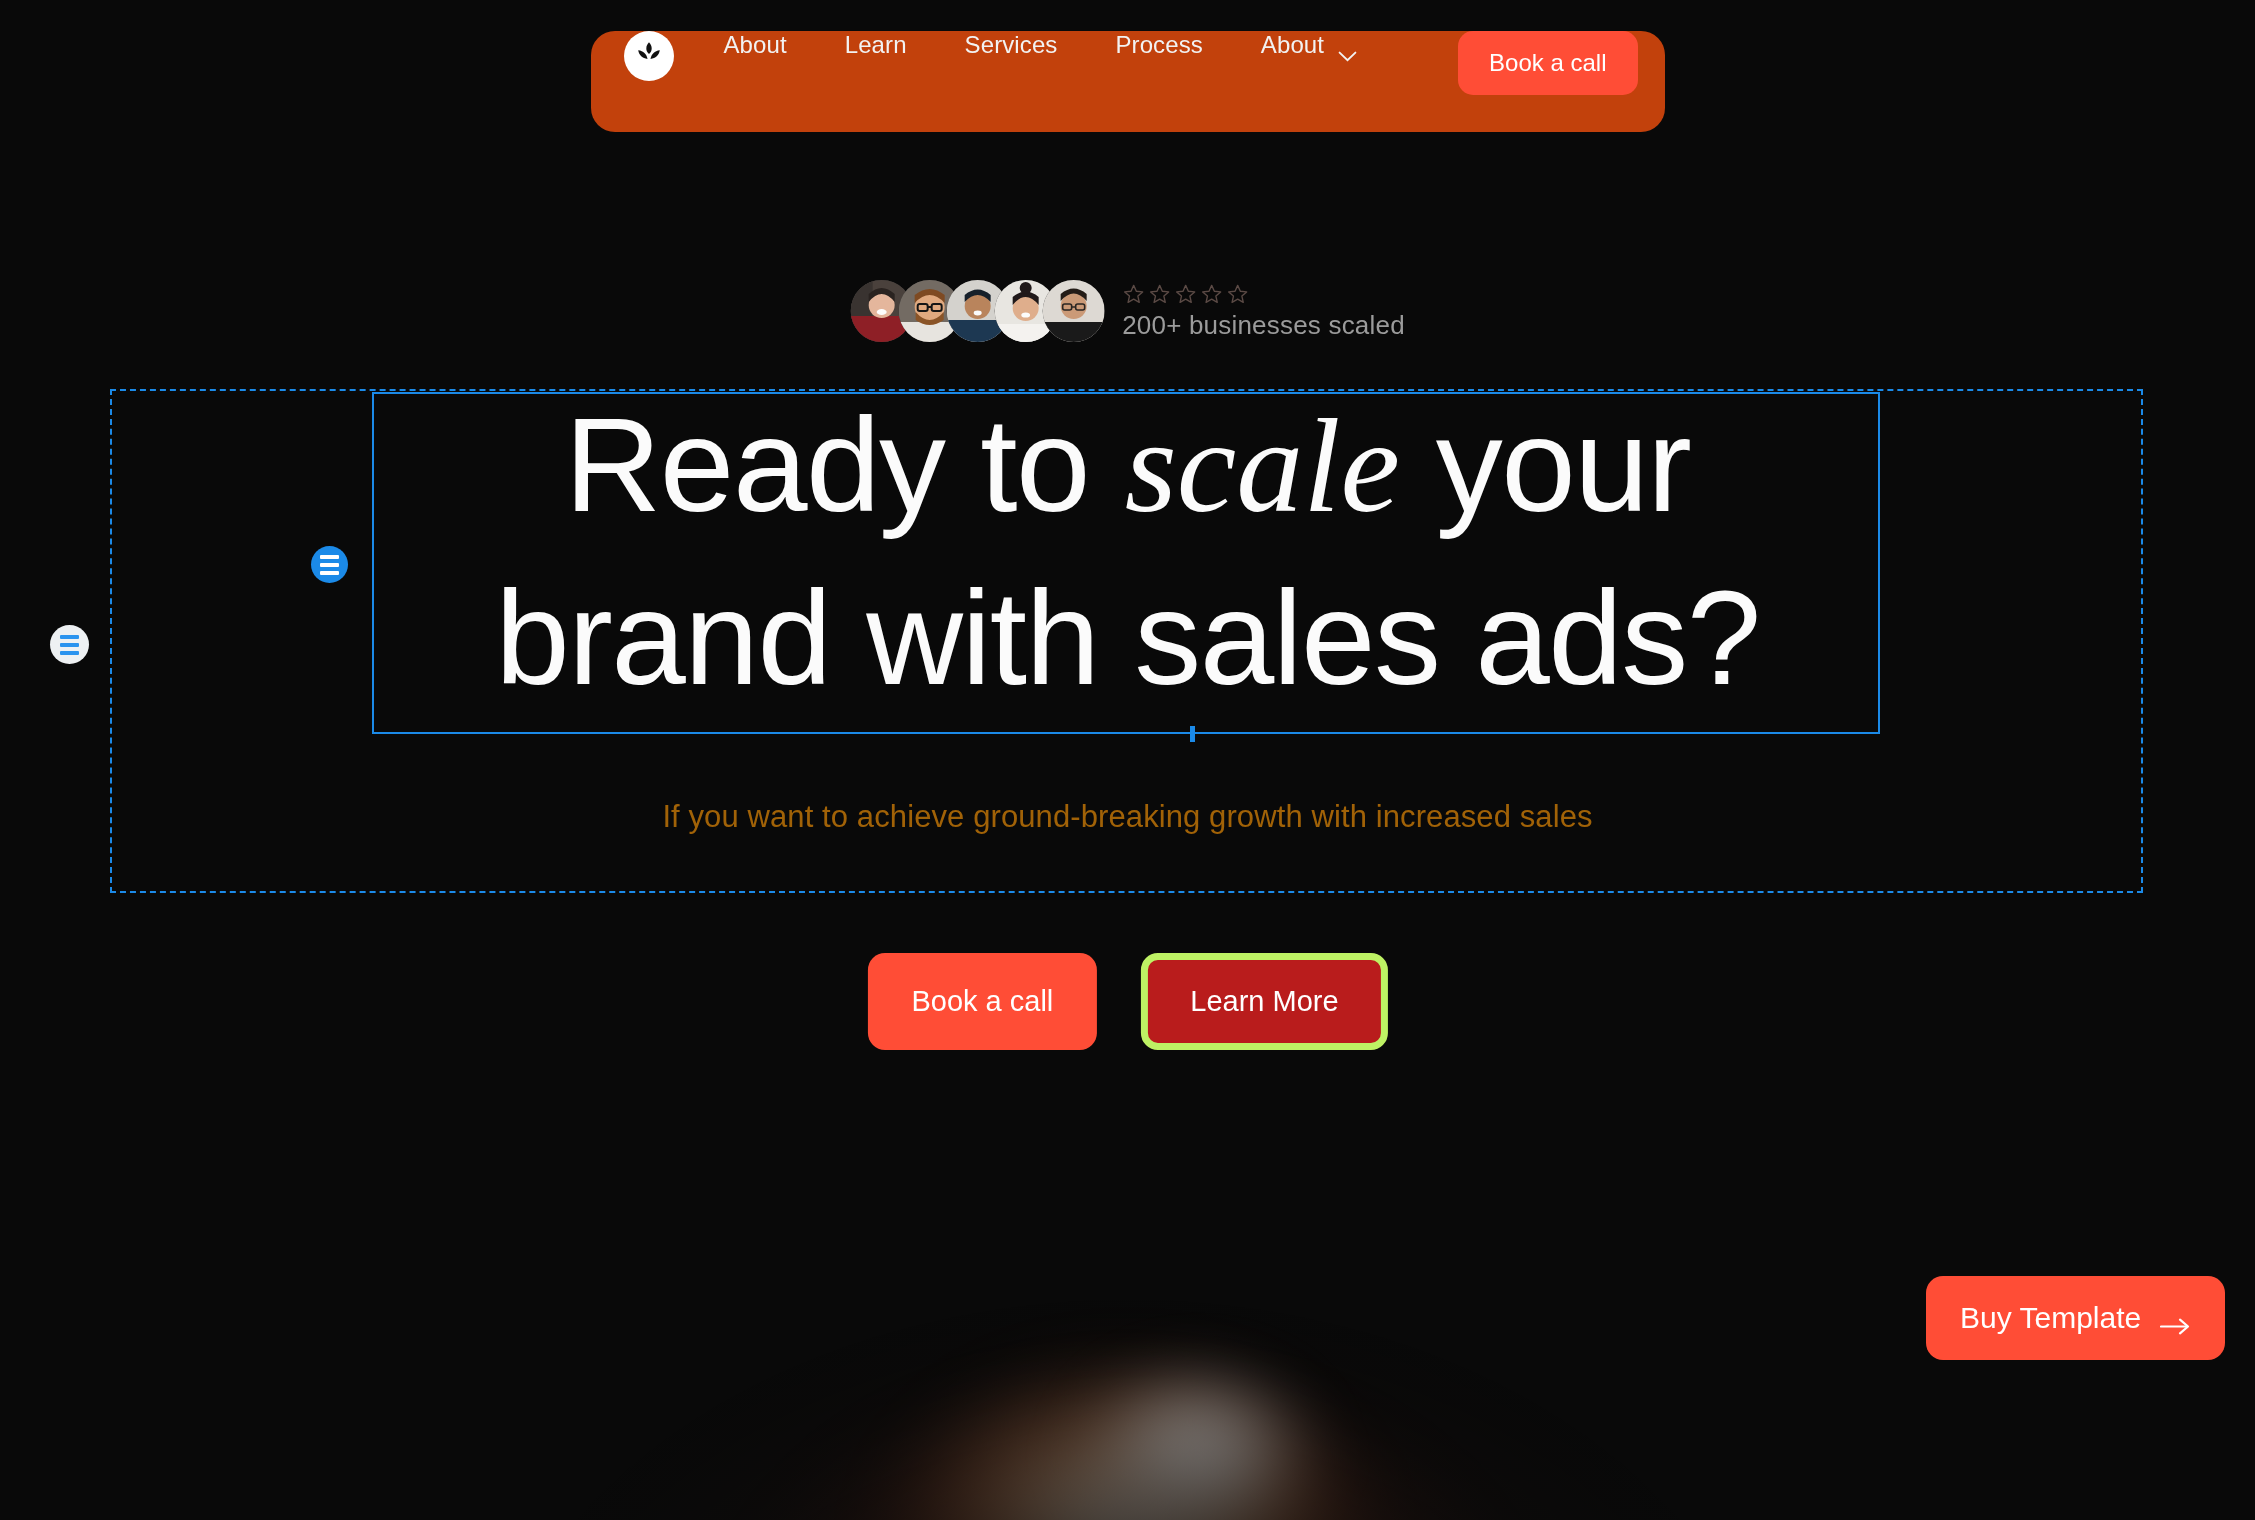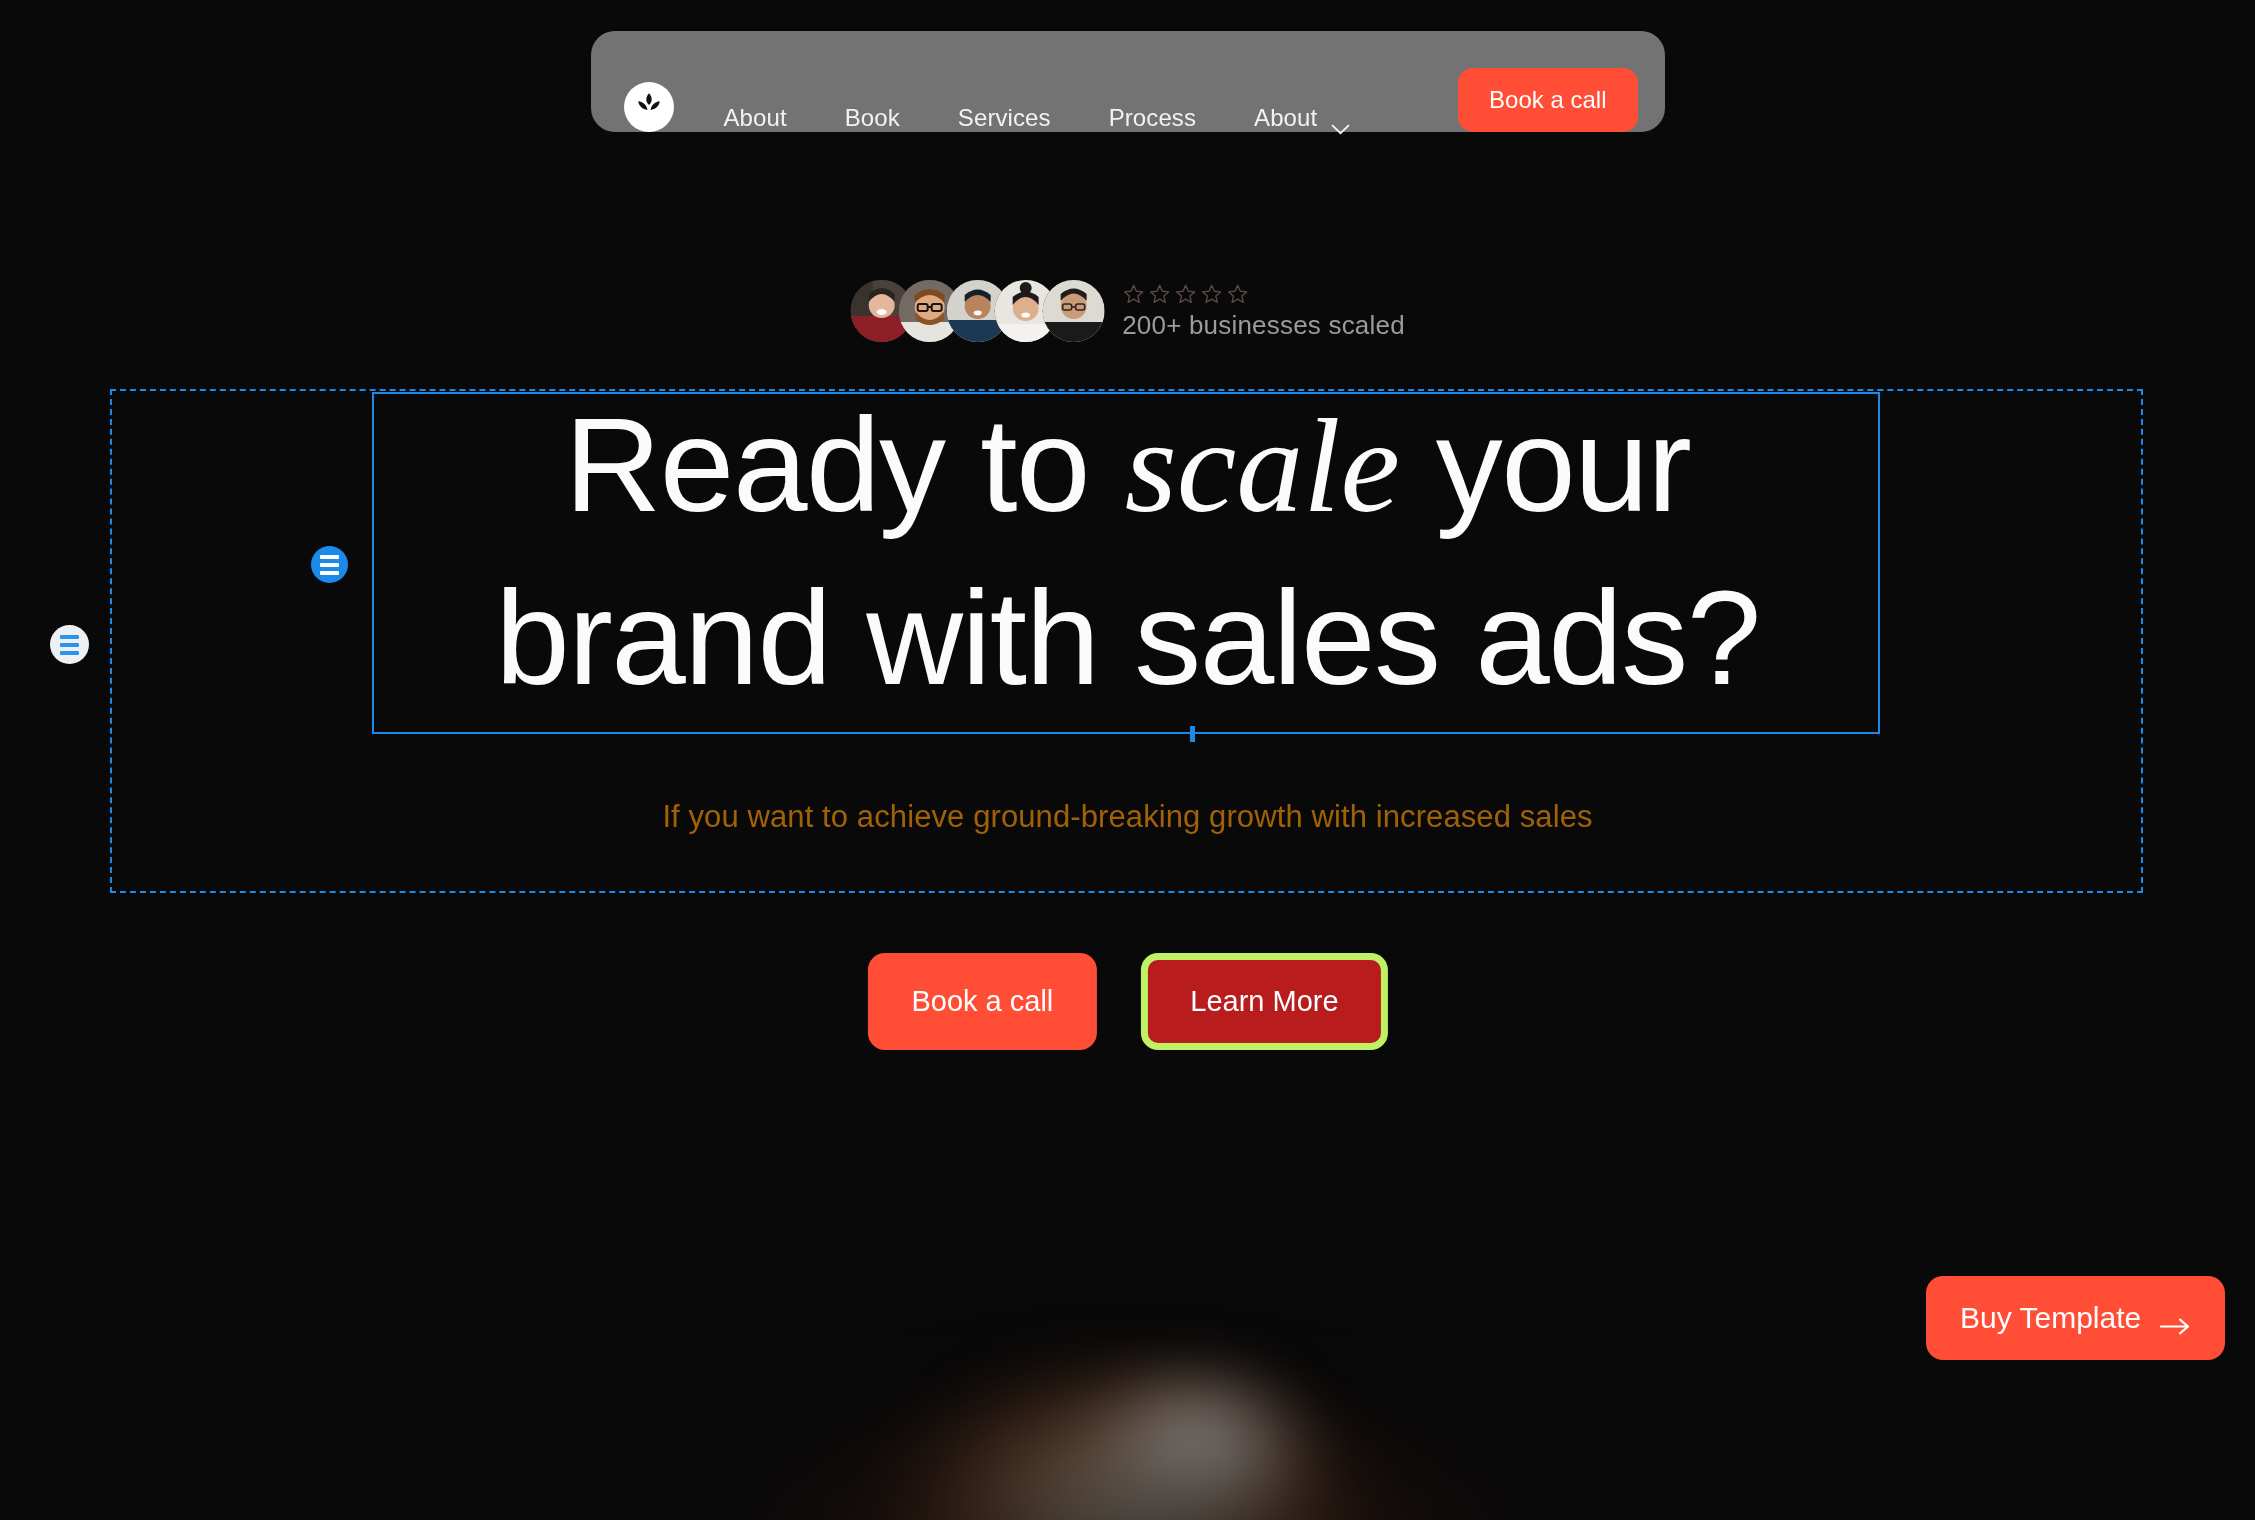--- a/index.html
+++ b/index.html
@@ -94,24 +94,24 @@
   }
 
   
   #navbar {
     position: absolute;
     left: 50%;
     transform: translateX(-50%);
     top: 31px;
     width: 1074px;
     height: 101px;
-    background: #737373;
+    background: #c2410c;
     border-radius: 24px;
     display: flex;
-    align-items: flex-end;
+    align-items: flex-start;
     padding: 0 27px 0 33px;
     gap: 0;
     z-index: 30;
   }
   #nav-logo {
     width: 50px; height: 50px;
     border-radius: 50%;
     background: #ffffff;
     display: flex; align-items: center; justify-content: center;
     flex: 0 0 auto;
@@ -376,21 +376,21 @@
         <path d="M27.8 13.2 C26.9 18.2 23.6 21.3 18.5 21.9 C19.4 16.9 22.6 13.9 27.8 13.2 Z" fill="#111111"></path>
       </svg>
     </span>
   </div>
 
   <div id="nav-links">
     <a class="nav-link">
       <span>About</span>
     </a>
     <a class="nav-link">
-      <span>Book</span>
+      <span>Learn</span>
     </a>
     <a class="nav-link">
       <span>Services</span>
     </a>
     <a class="nav-link">
       <span>Process</span>
     </a>
     <a class="nav-link">
       <span>About</span>
       <span class="chev">

